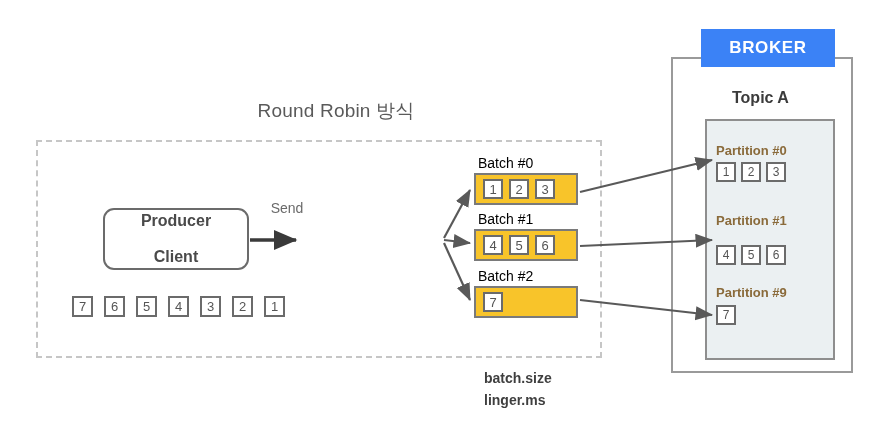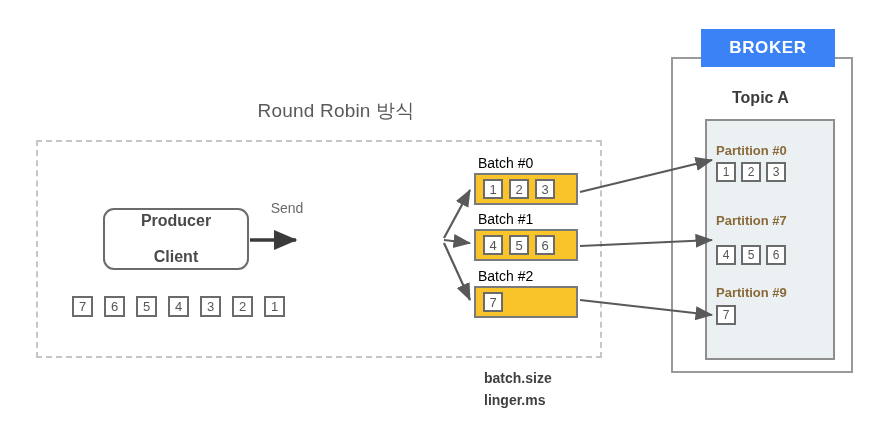--- a/index.html
+++ b/index.html
@@ -169,21 +169,21 @@
   <div class="abs" id="broker-header">BROKER</div>
   <div class="abs" id="topic-title">Topic A</div>
 
   <div class="abs partition-title" id="p0-title">Partition #0</div>
   <div class="abs partition-cells" id="p0-cells">
     <div class="pcell">1</div>
     <div class="pcell">2</div>
     <div class="pcell">3</div>
   </div>
 
-  <div class="abs partition-title" id="p1-title">Partition #7</div>
+  <div class="abs partition-title" id="p1-title">Partition #1</div>
   <div class="abs partition-cells" id="p1-cells">
     <div class="pcell">4</div>
     <div class="pcell">5</div>
     <div class="pcell">6</div>
   </div>
 
   <div class="abs partition-title" id="p2-title">Partition #9</div>
   <div class="abs partition-cells" id="p2-cells">
     <div class="pcell">7</div>
   </div>

